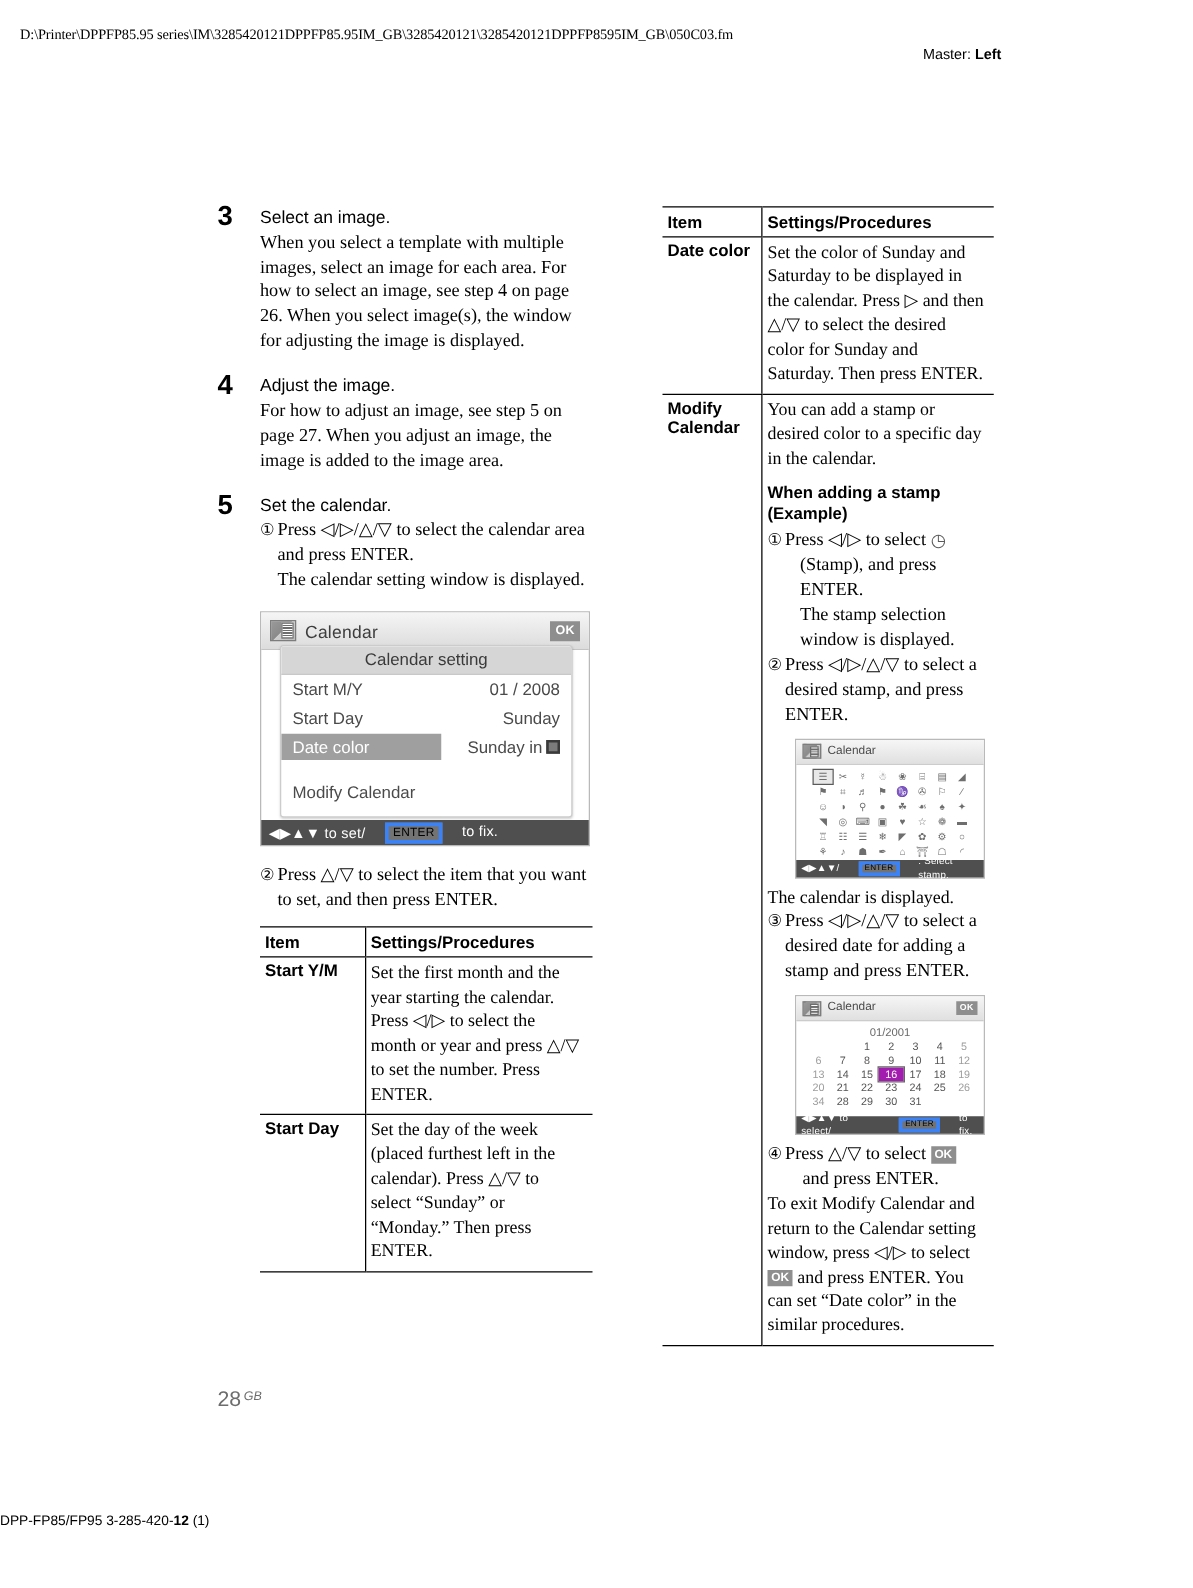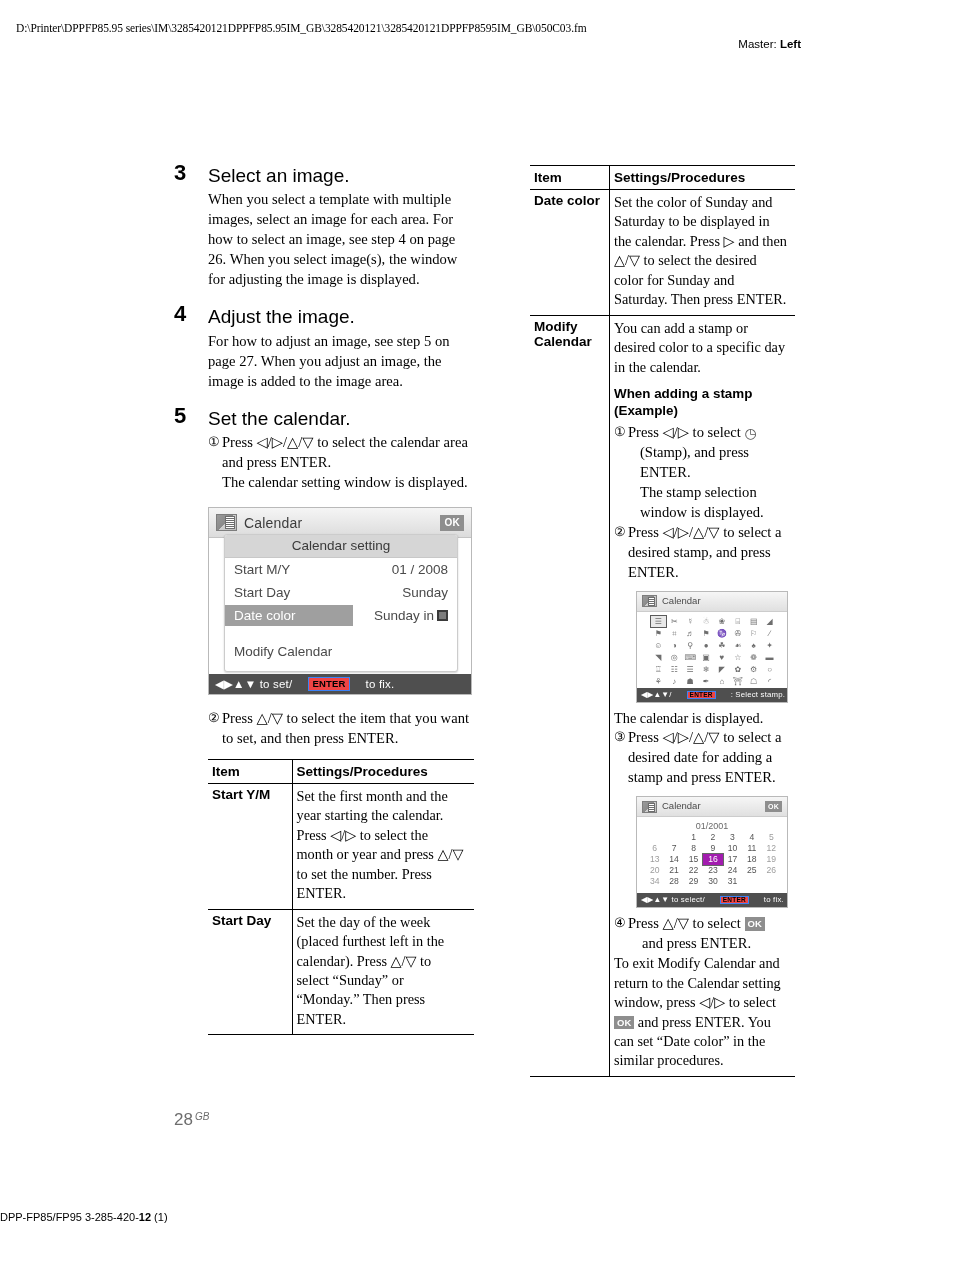--- a/index.html
+++ b/index.html
@@ -50,21 +50,21 @@
     width: 26px;
     font-family: "Liberation Sans", sans-serif;
     font-weight: bold;
     font-size: 22px;
     line-height: 1;
     color: #000;
   }
   .step-body { margin-left: 34px; }
   .step-title {
     font-family: "Liberation Sans", sans-serif;
-    font-size: 19px;
+    font-size: 14px;
     line-height: 1.18;
     margin-bottom: 3px;
     color: #000;
   }
   .step-text {
     font-family: "Liberation Serif", serif;
     font-size: 14.6px;
     line-height: 1.37;
     text-align: left;
   }
@@ -187,28 +187,28 @@
     background: #4f4f4f;
     color: #ffffff;
     font-size: 11.5px;
     display: flex; align-items: center;
     padding-left: 6px;
     box-sizing: border-box;
     letter-spacing: .2px;
     gap: 13px;
   }
   .enter-key {
-    background: #ef4444;
+    background: #737373;
     color: #000000;
     font-size: 9.5px;
-    font-weight: bold;
+    font-weight: normal;
     padding: 1px 3px;
     margin: 0 3px;
     line-height: 1;
-    border: 1px solid #3b82f6;
+    border: 3px solid #3b82f6;
   }
 
   
   .lcd-small { width: 152px; height: 112px; margin: 8px 0 6px 22px; }
   .lcd-small .titlebar {
     height: 20px;
     background: linear-gradient(#f6f6f6, #e0e0e0);
     border-bottom: 1px solid #cccccc;
     display: flex; align-items: center;
     padding: 0 5px;

